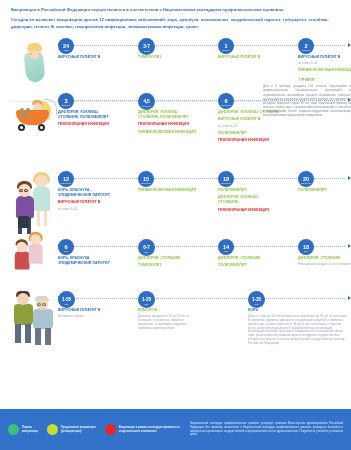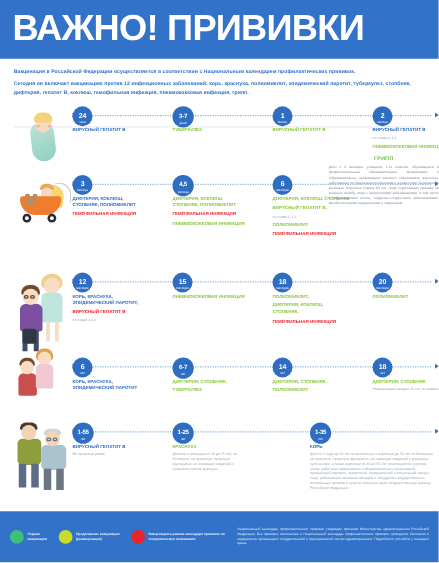--- a/index.html
+++ b/index.html
@@ -207,23 +207,20 @@
     color: #dce9f9; font-size: 2.6px; line-height: 1.5;
     flex: 1; padding-left: 6px; text-align: justify;
   }
   .divider { position:absolute; left:11px; right:11px; height:1px; background:#e9edf2; }
 </style>
 </head>
 <body>
 
 <div class="page">
 
-  <div class="header">
-    <div class="header-title">ВАЖНО! ПРИВИВКИ</div>
-  </div>
 
   <div class="intro">
     <p>Вакцинация в Российской Федерации осуществляется в соответствии с Национальным календарем профилактических прививок.</p>
     <p>Сегодня он включает вакцинацию против 12 инфекционных заболеваний: корь, краснуха, полиомиелит, эпидемический паротит, туберкулез, столбняк, дифтерия, гепатит В, коклюш, гемофильная инфекция, пневмококковая инфекция, грипп.</p>
   </div>
 
   <div class="divider" style="top:101px;"></div>
 
   <div class="rows" id="rows-root">
       <div class="row" style="height: 55px;">

